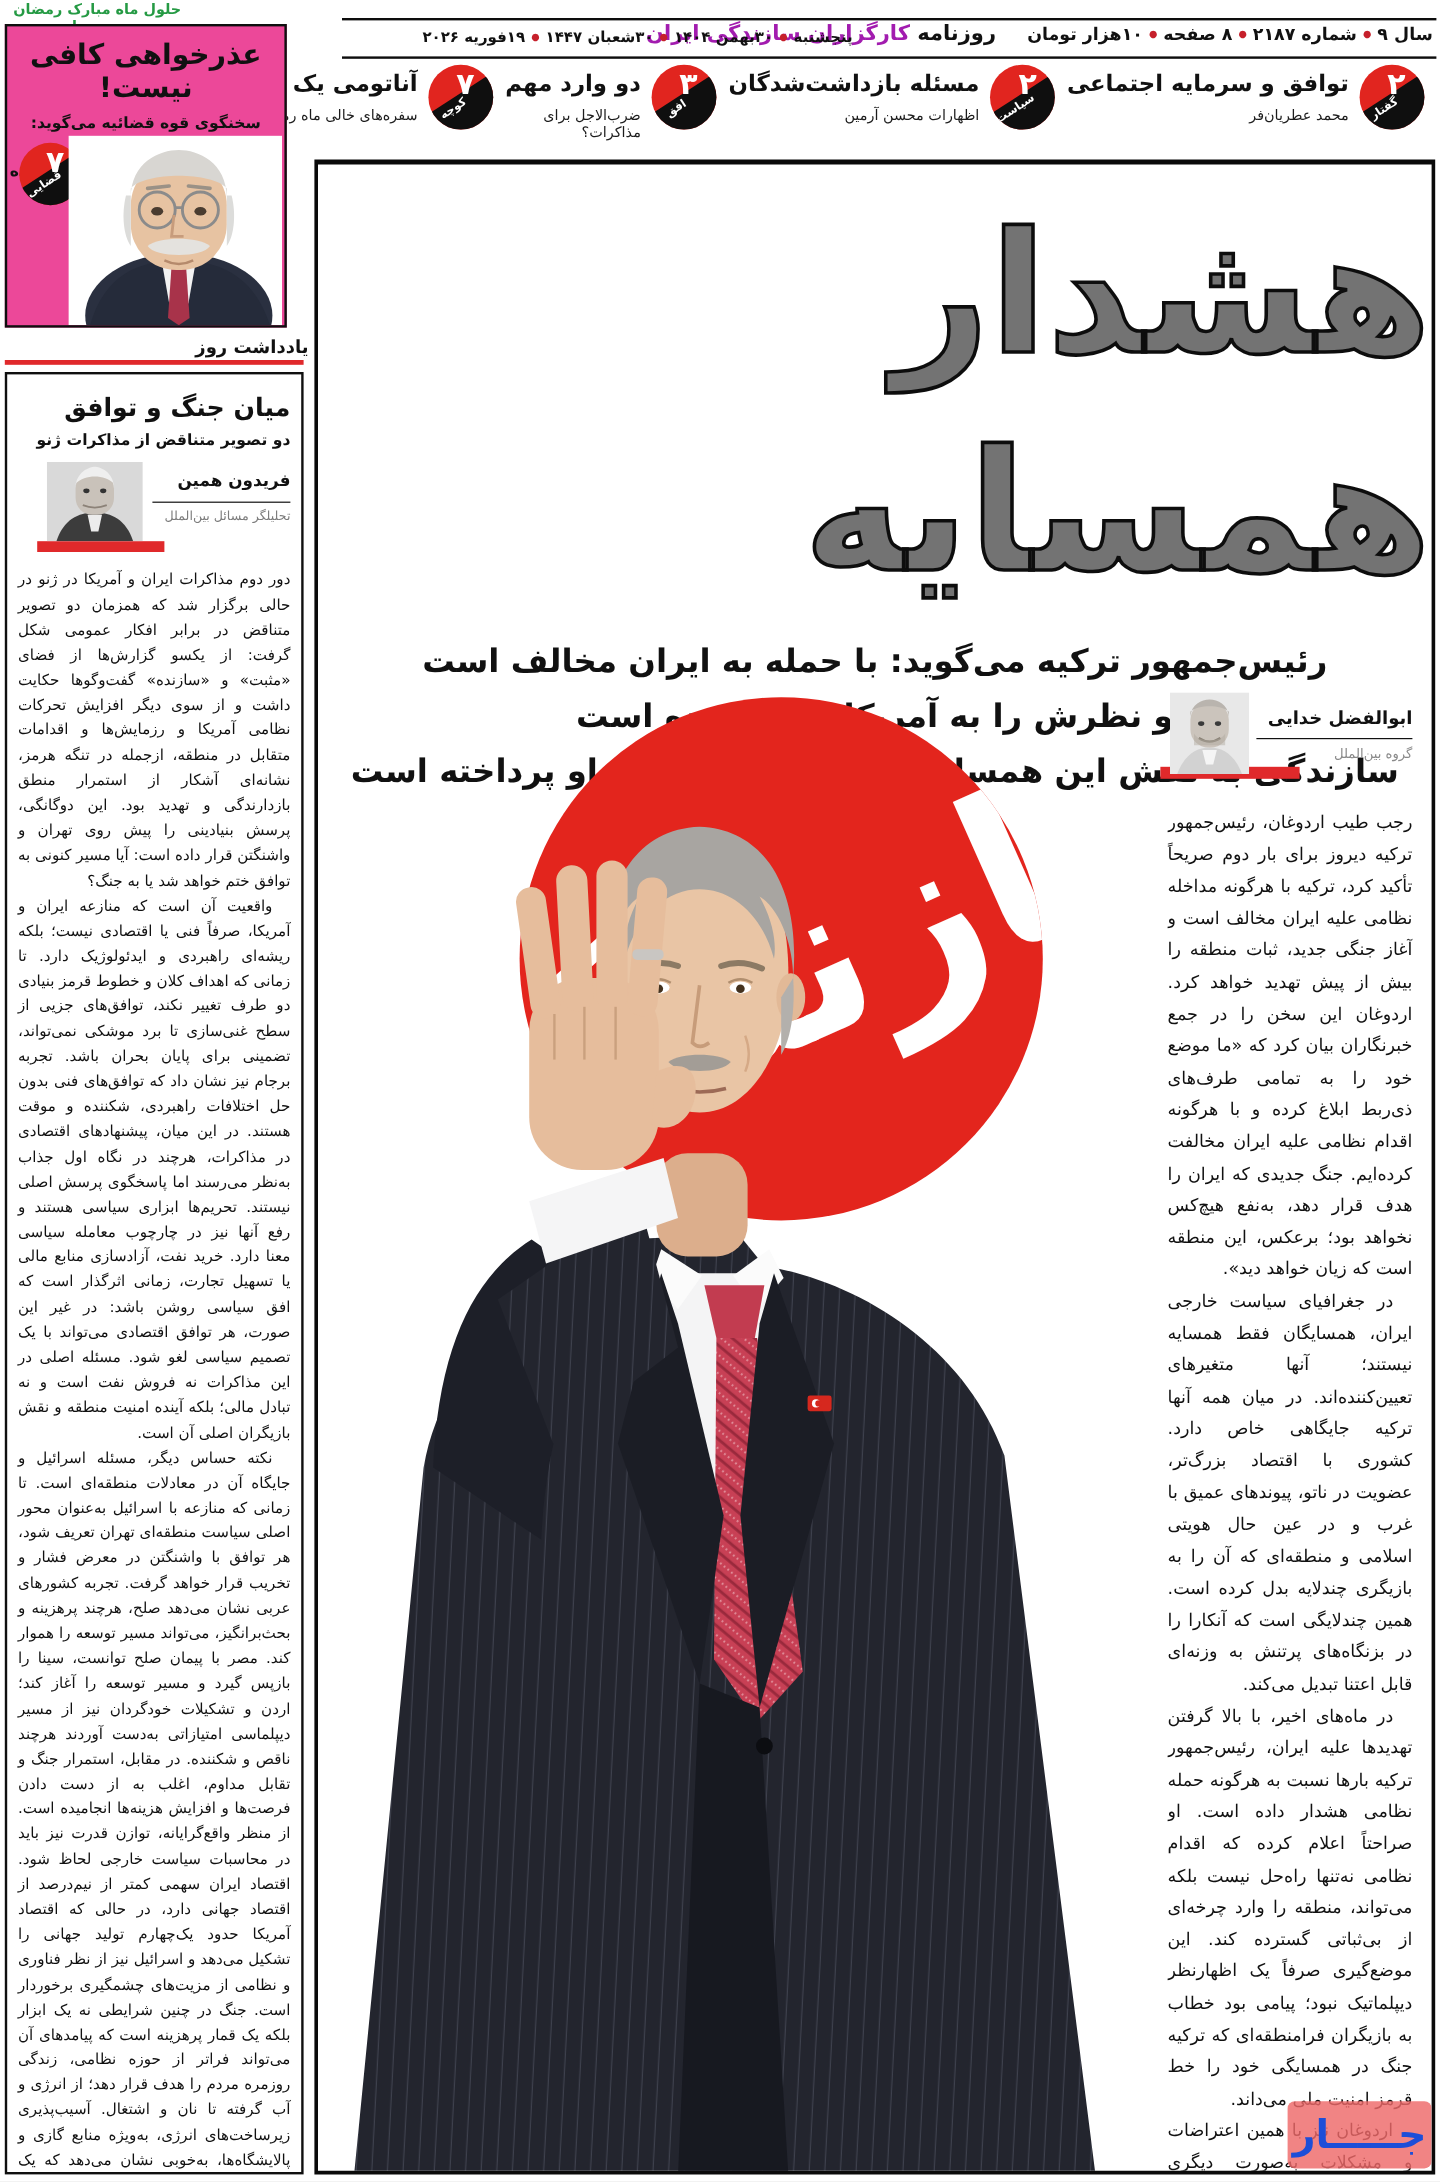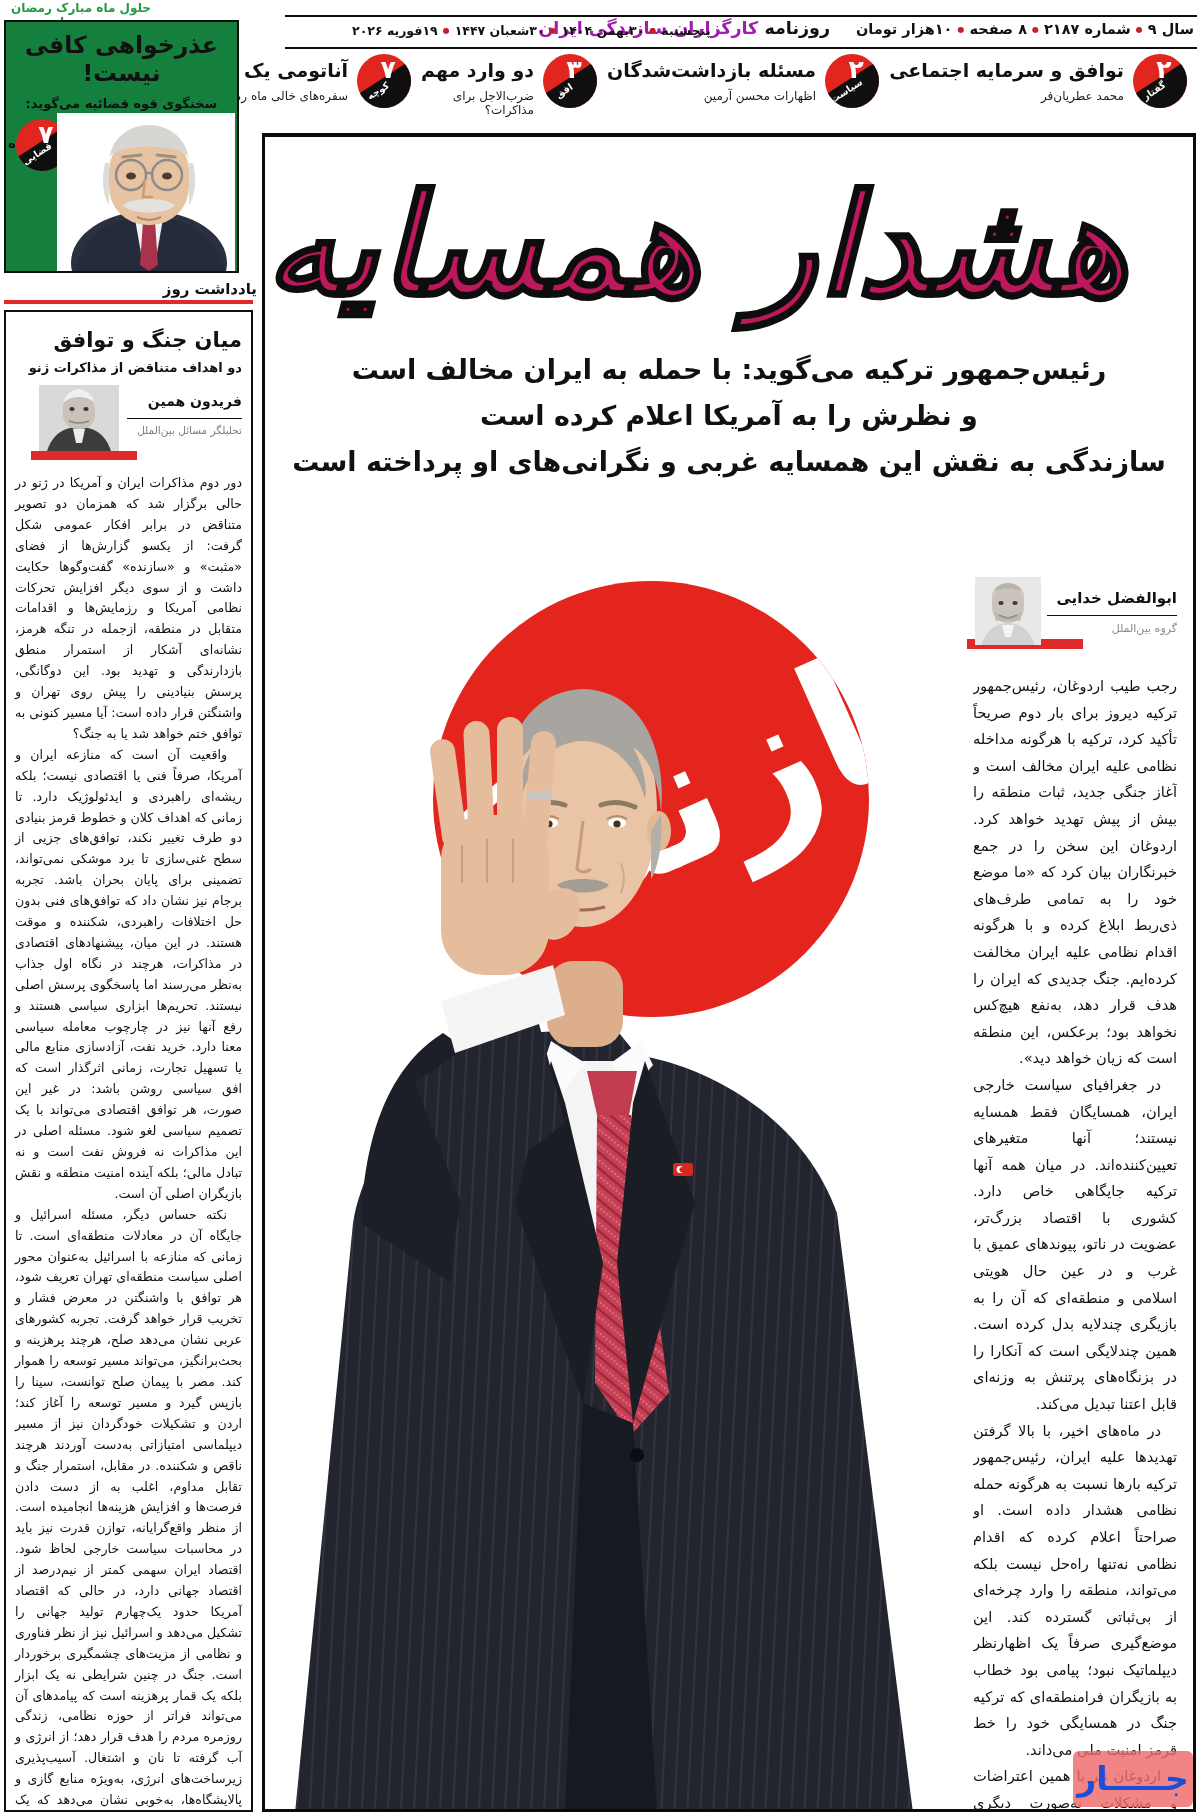--- a/index.html
+++ b/index.html
@@ -22,42 +22,42 @@
   .teasers{left:262px;top:54px;width:935px;height:76px;display:flex;}
   .teaser{flex:1;display:flex;gap:9px;align-items:flex-start;padding-right:10px;}
   .badge{position:relative;width:54px;height:54px;border-radius:50%;background:#e1251f;overflow:hidden;flex:none;}
   .badge .wedge{position:absolute;left:-20px;bottom:-28px;width:96px;height:54px;background:#0f0f0f;transform:rotate(-33deg);}
   .badge .num{position:absolute;top:1px;left:8px;right:0;text-align:center;color:#fff;font-size:25px;font-weight:bold;}
   .badge .sec{position:absolute;left:0;bottom:12px;width:42px;color:#fff;font-size:9.5px;font-weight:bold;transform:rotate(-33deg);text-align:center;}
   .ttext{padding-top:5px;text-align:right;}
   .ttitle{font-size:19px;font-weight:bold;white-space:nowrap;}
   .tsub{font-size:12px;margin-top:8px;color:#1c1c1c;}
   
-  .box1{left:4px;top:20px;width:235px;height:253px;border:2px solid #0f0f0f;background:#15803d;overflow:hidden;}
+  .box1{left:4px;top:20px;width:235px;height:253px;border:2px solid #0f0f0f;background:#ec4899;overflow:hidden;}
   .box1 .title{margin-top:9px;text-align:center;font-size:23.5px;font-weight:bold;}
   .box1 .sub{margin-top:7px;text-align:center;font-size:13px;font-weight:bold;line-height:20px;}
   .box1 .badge{position:absolute;left:10px;top:97px;width:52px;height:52px;}
   .portrait1{position:absolute;right:2px;bottom:0;width:178px;height:158px;}
   .note-label{left:20px;top:280px;width:249px;text-align:right;padding-right:12px;font-size:15px;font-weight:bold;}
   .note-rule{left:4px;top:300px;width:249px;height:4px;background:#e0292b;}
   .box2{left:4px;top:310px;width:249px;height:1502px;border:2px solid #0f0f0f;background:#fff;overflow:hidden;padding:0 9px;}
   .box2 .title{margin-top:16px;text-align:right;font-size:21px;font-weight:bold;}
   .box2 .sub{margin-top:8px;text-align:right;font-size:13px;font-weight:bold;}
   .author1{position:relative;height:84px;margin-top:10px;}
   .author1 .redbar{position:absolute;left:16px;top:66px;width:106px;height:9px;background:#e0292b;}
   .author1 .photo{position:absolute;left:24px;top:0;width:80px;height:66px;}
   .author1 .name{position:absolute;right:0;top:8px;font-size:14px;font-weight:bold;}
   .author1 .rl{position:absolute;right:0;left:112px;top:33px;border-top:1.5px solid #111;}
   .author1 .role{position:absolute;right:0;top:39px;font-size:10.5px;color:#7c7c7c;}
   .col-body{margin-top:4px;font-size:12.6px;line-height:20.9px;text-align:justify;text-justify:inter-word;}
   .col-body p{margin:0;text-indent:15px;}
   .col-body p:first-child{text-indent:0;}
   
   .mainbox{left:262px;top:133px;width:934px;height:1679px;border:3px solid #0a0a0a;border-top-width:4px;background:#fff;overflow:hidden;}
-  .headline{margin-top:18px;text-align:left;font-size:140px;line-height:1.3;font-weight:bold;color:#be185d;-webkit-text-stroke:3px #0d0d0d;letter-spacing:-3px;font-style:italic;}
+  .headline{margin-top:18px;text-align:right;font-size:140px;line-height:1.3;font-weight:bold;color:#737373;-webkit-text-stroke:3px #0d0d0d;letter-spacing:-3px;}
   .subheads{margin-top:10px;text-align:center;font-size:27px;font-weight:bold;line-height:46px;}
   .scene{position:absolute;left:0;top:426px;width:700px;height:1250px;}
   .article{position:absolute;right:16px;top:440px;width:204px;}
   .author2{position:relative;height:82px;}
   .author2 .redbar{position:absolute;left:-6px;top:62px;width:116px;height:10px;background:#e0292b;}
   .author2 .photo{position:absolute;left:2px;top:0;width:66px;height:68px;}
   .author2 .name{position:absolute;right:0;top:12px;font-size:15px;font-weight:bold;}
   .author2 .rl{position:absolute;right:0;left:74px;top:38px;border-top:1.5px solid #111;}
   .author2 .role{position:absolute;right:0;top:45px;font-size:11px;color:#8a8a8a;}
   .art-body{margin-top:14px;font-size:14.6px;line-height:26.6px;text-align:justify;height:1176px;overflow:hidden;}
@@ -162,21 +162,21 @@
       <path d="M66,92 C76,84 108,84 118,92 C112,102 72,102 66,92 Z" fill="#e4e2de"></path>
       <path d="M80,104 Q92,110 104,104" fill="none" stroke="#b58a6c" stroke-width="2"></path>
     </svg>
   </div>
 
   <div class="abs note-label">یادداشت روز</div>
   <div class="abs note-rule"></div>
 
   <div class="abs box2">
     <div class="title">میان جنگ و توافق</div>
-    <div class="sub">دو اهداف متناقض از مذاکرات ژنو</div>
+    <div class="sub">دو تصویر متناقض از مذاکرات ژنو</div>
     <div class="author1">
       <div class="redbar"></div>
       <svg class="photo" viewBox="0 0 80 66">
         <rect width="80" height="66" fill="#d9d9d9"></rect>
         <path d="M8,66 C14,48 26,42 40,42 C54,42 66,48 72,66 Z" fill="#3c3c3c"></path>
         <polygon points="34,44 46,44 43,58 37,58" fill="#ececec"></polygon>
         <rect x="24" y="8" width="32" height="36" rx="14" fill="#c9c2ba"></rect>
         <path d="M24,22 C24,8 36,4 40,4 C44,4 56,8 56,22 L56,18 C48,10 32,10 24,18 Z" fill="#efefef"></path>
         <ellipse cx="33" cy="24" rx="2.6" ry="2" fill="#333"></ellipse>
         <ellipse cx="47" cy="24" rx="2.6" ry="2" fill="#333"></ellipse>

